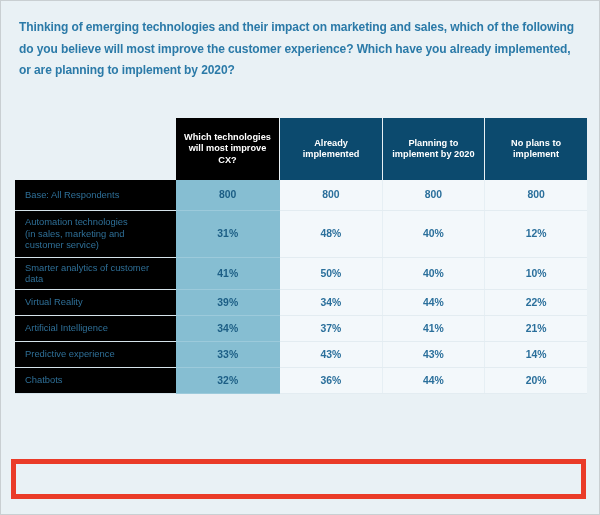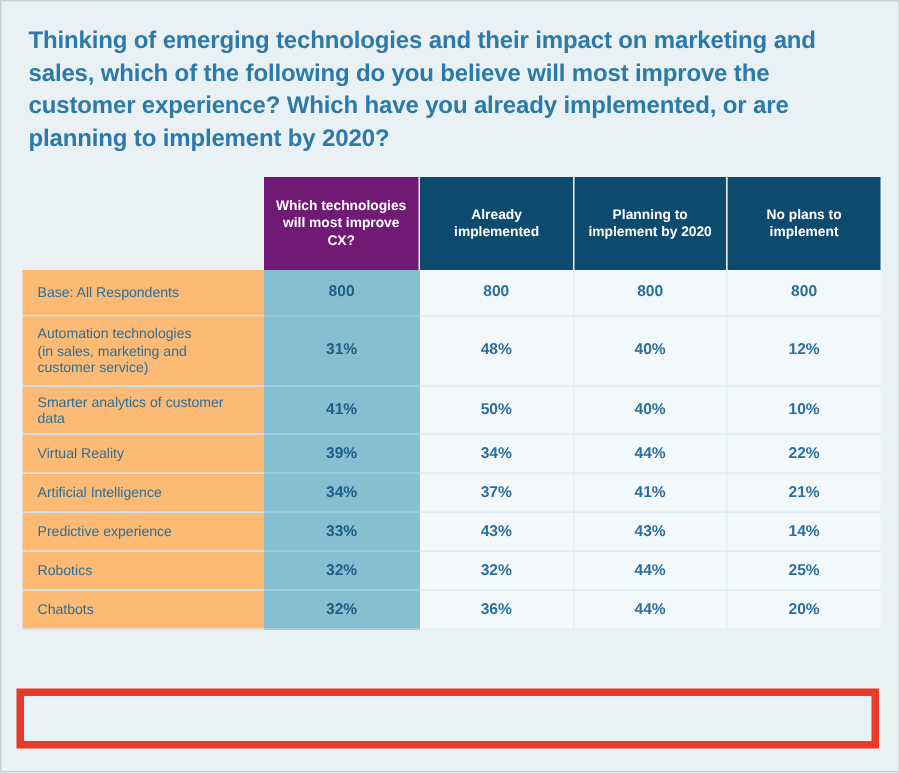--- a/index.html
+++ b/index.html
@@ -19,21 +19,21 @@
     box-sizing: border-box;
     width: 600px;
     height: 515px;
     background: #e9f1f5;
     border: 1px solid #c9cfd2;
     padding: 14px 14px 0 14px;
   }
 
   .title {
     color: #2b7aa8;
-    font-size: 16px;
+    font-size: 12px;
     font-weight: bold;
     line-height: 21.5px;
     letter-spacing: -0.1px;
     margin: 2px 0 0 4px;
     width: 560px;
   }
 
   
   .table-wrap {
     position: absolute;
@@ -61,38 +61,38 @@
     color: #ffffff;
     height: 62px;
     padding: 2px 6px;
     border-right: 1px solid #e9f1f5;
   }
   thead th.blank {
     background: #e9f1f5;
     border-right: none;
   }
   thead th.hi {
-    background: #701a75;
+    background: #000000;
     margin-top: 32px;
   }
   thead th.dark {
     background: #0c4a6e;
   }
   thead th.last { border-right: none; }
 
   
   tbody td {
     box-sizing: border-box;
     font-size: 9.4px;
     color: #2e6f97;
     padding: 4px 0;
     border-bottom: 1px solid #e3ecf1;
   }
   tbody td.label {
-    background: #fdba74;
+    background: #000000;
     color: #2e6f97;
     text-align: left;
     padding-left: 10px;
     padding-right: 8px;
     line-height: 11.6px;
     border-bottom: 1px solid #d5e3ea;
   }
   tbody td.hi {
     background: #86bed2;
     color: #1c5e85;
@@ -217,29 +217,20 @@
             <td class="label">
               <div>Predictive experience</div>
             </td>
             <td class="hi">33%</td>
             <td class="d">43%</td>
             <td class="d">43%</td>
             <td class="d last">14%</td>
           </tr>
           <tr>
             <td class="label">
-              <div>Robotics</div>
-            </td>
-            <td class="hi">32%</td>
-            <td class="d">32%</td>
-            <td class="d">44%</td>
-            <td class="d last">25%</td>
-          </tr>
-          <tr>
-            <td class="label">
               <div>Chatbots</div>
             </td>
             <td class="hi">32%</td>
             <td class="d">36%</td>
             <td class="d">44%</td>
             <td class="d last">20%</td>
           </tr>
         </tbody>
     </table>
   </div>

